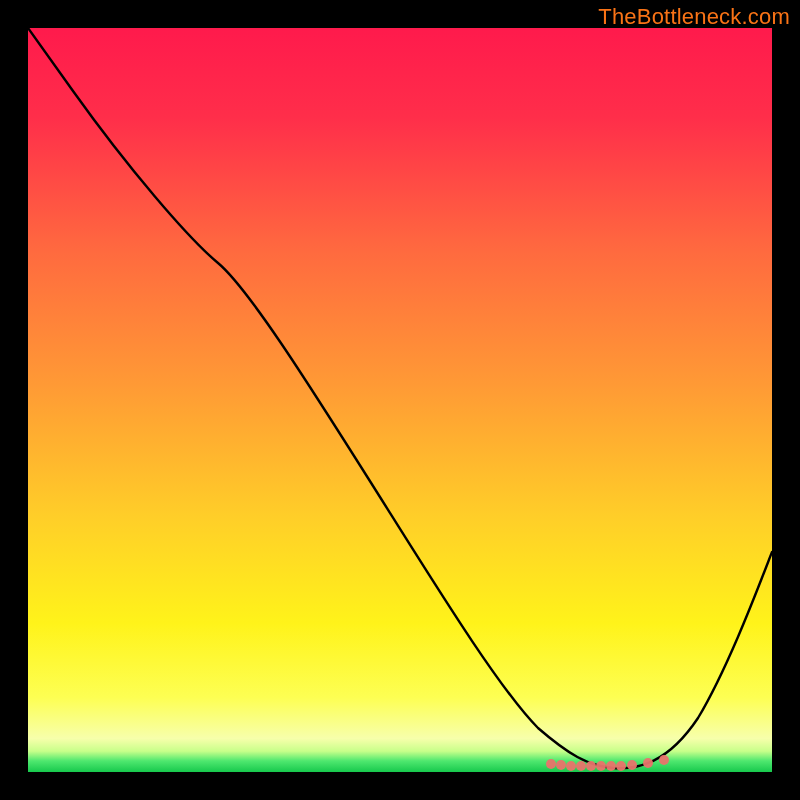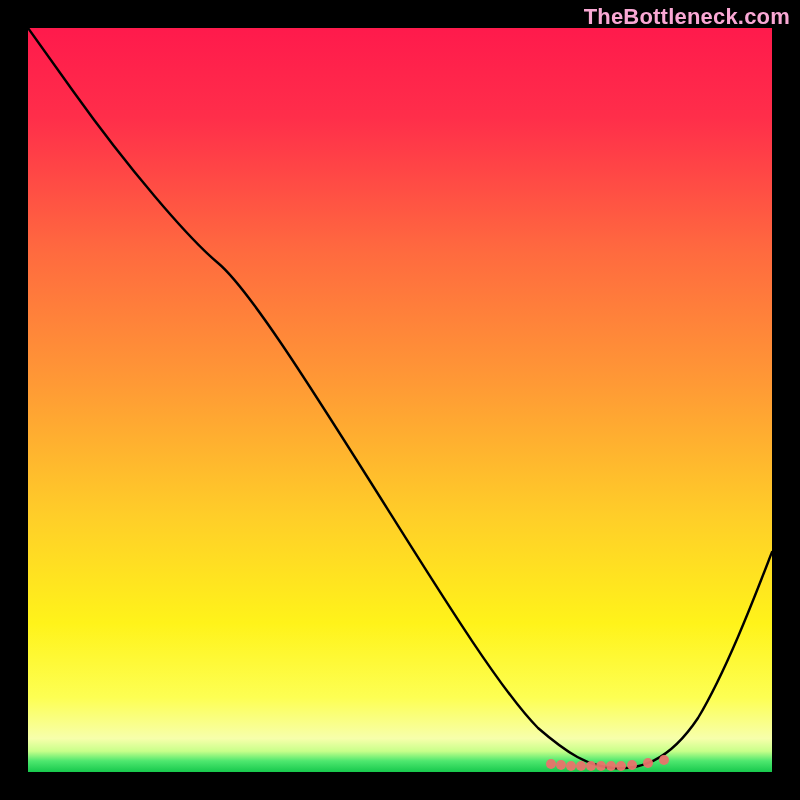--- a/index.html
+++ b/index.html
@@ -3,22 +3,22 @@
 <meta charset="utf-8">
 <style>
   * { margin: 0; padding: 0; box-sizing: border-box; }
   html, body { width: 800px; height: 800px; overflow: hidden; background: #000; }
   .root { position: relative; width: 800px; height: 800px; background: #000; }
   .watermark {
     position: absolute;
     top: 4px; right: 10px;
     font-family: Arial, Helvetica, sans-serif;
     font-size: 22px;
-    font-weight: 700;
-    color: #f9a8d4;
+    font-weight: 400;
+    color: #f97316;
     letter-spacing: 0.2px;
     z-index: 5;
     text-align: right;
   }
   .plot {
     position: absolute;
     left: 28px; top: 28px;
     width: 744px; height: 744px;
     overflow: hidden;
   }

